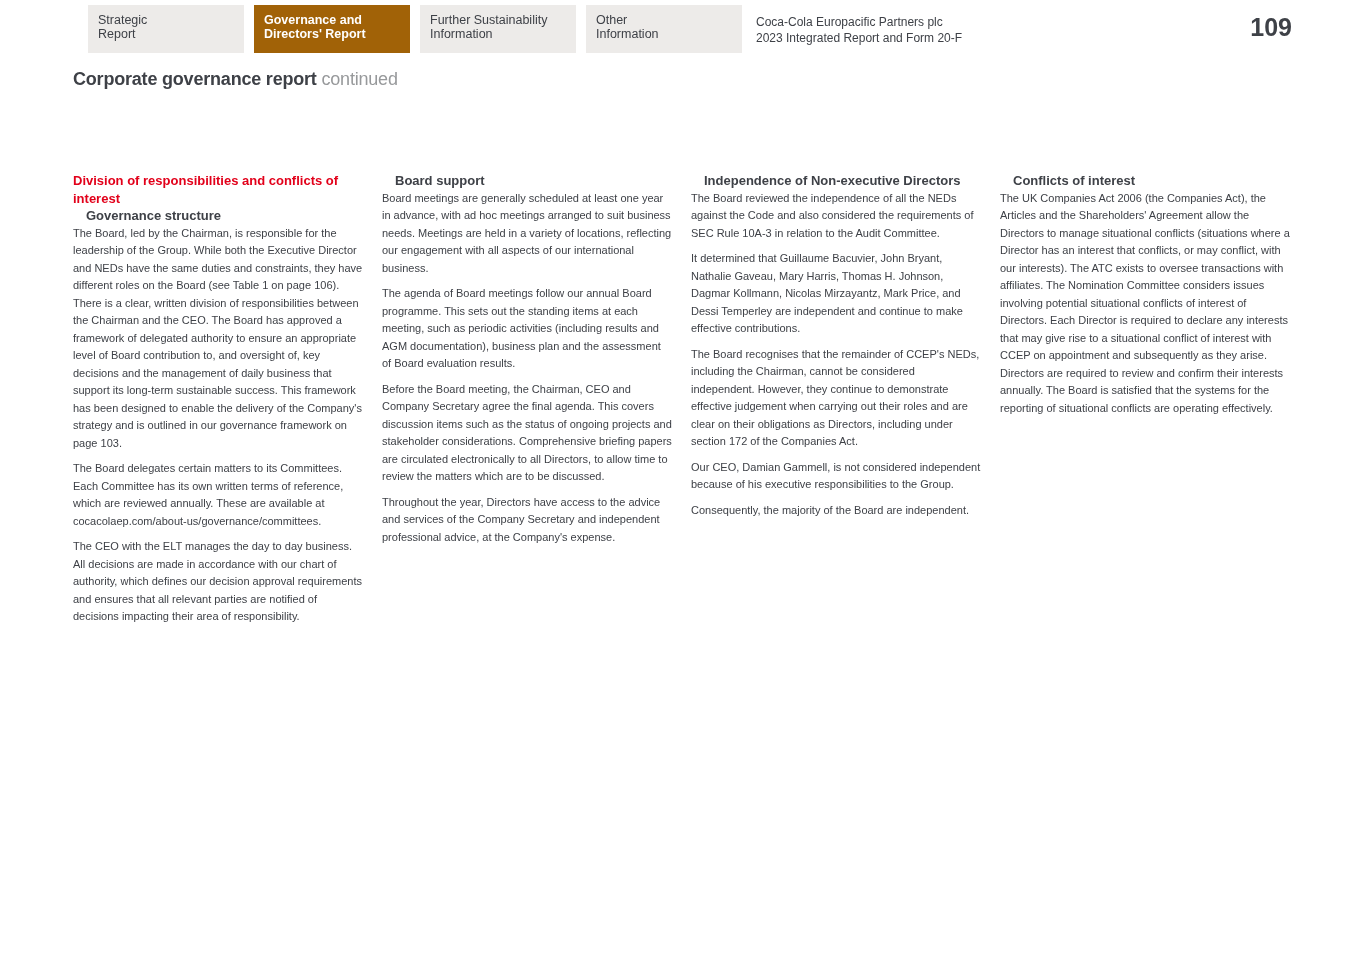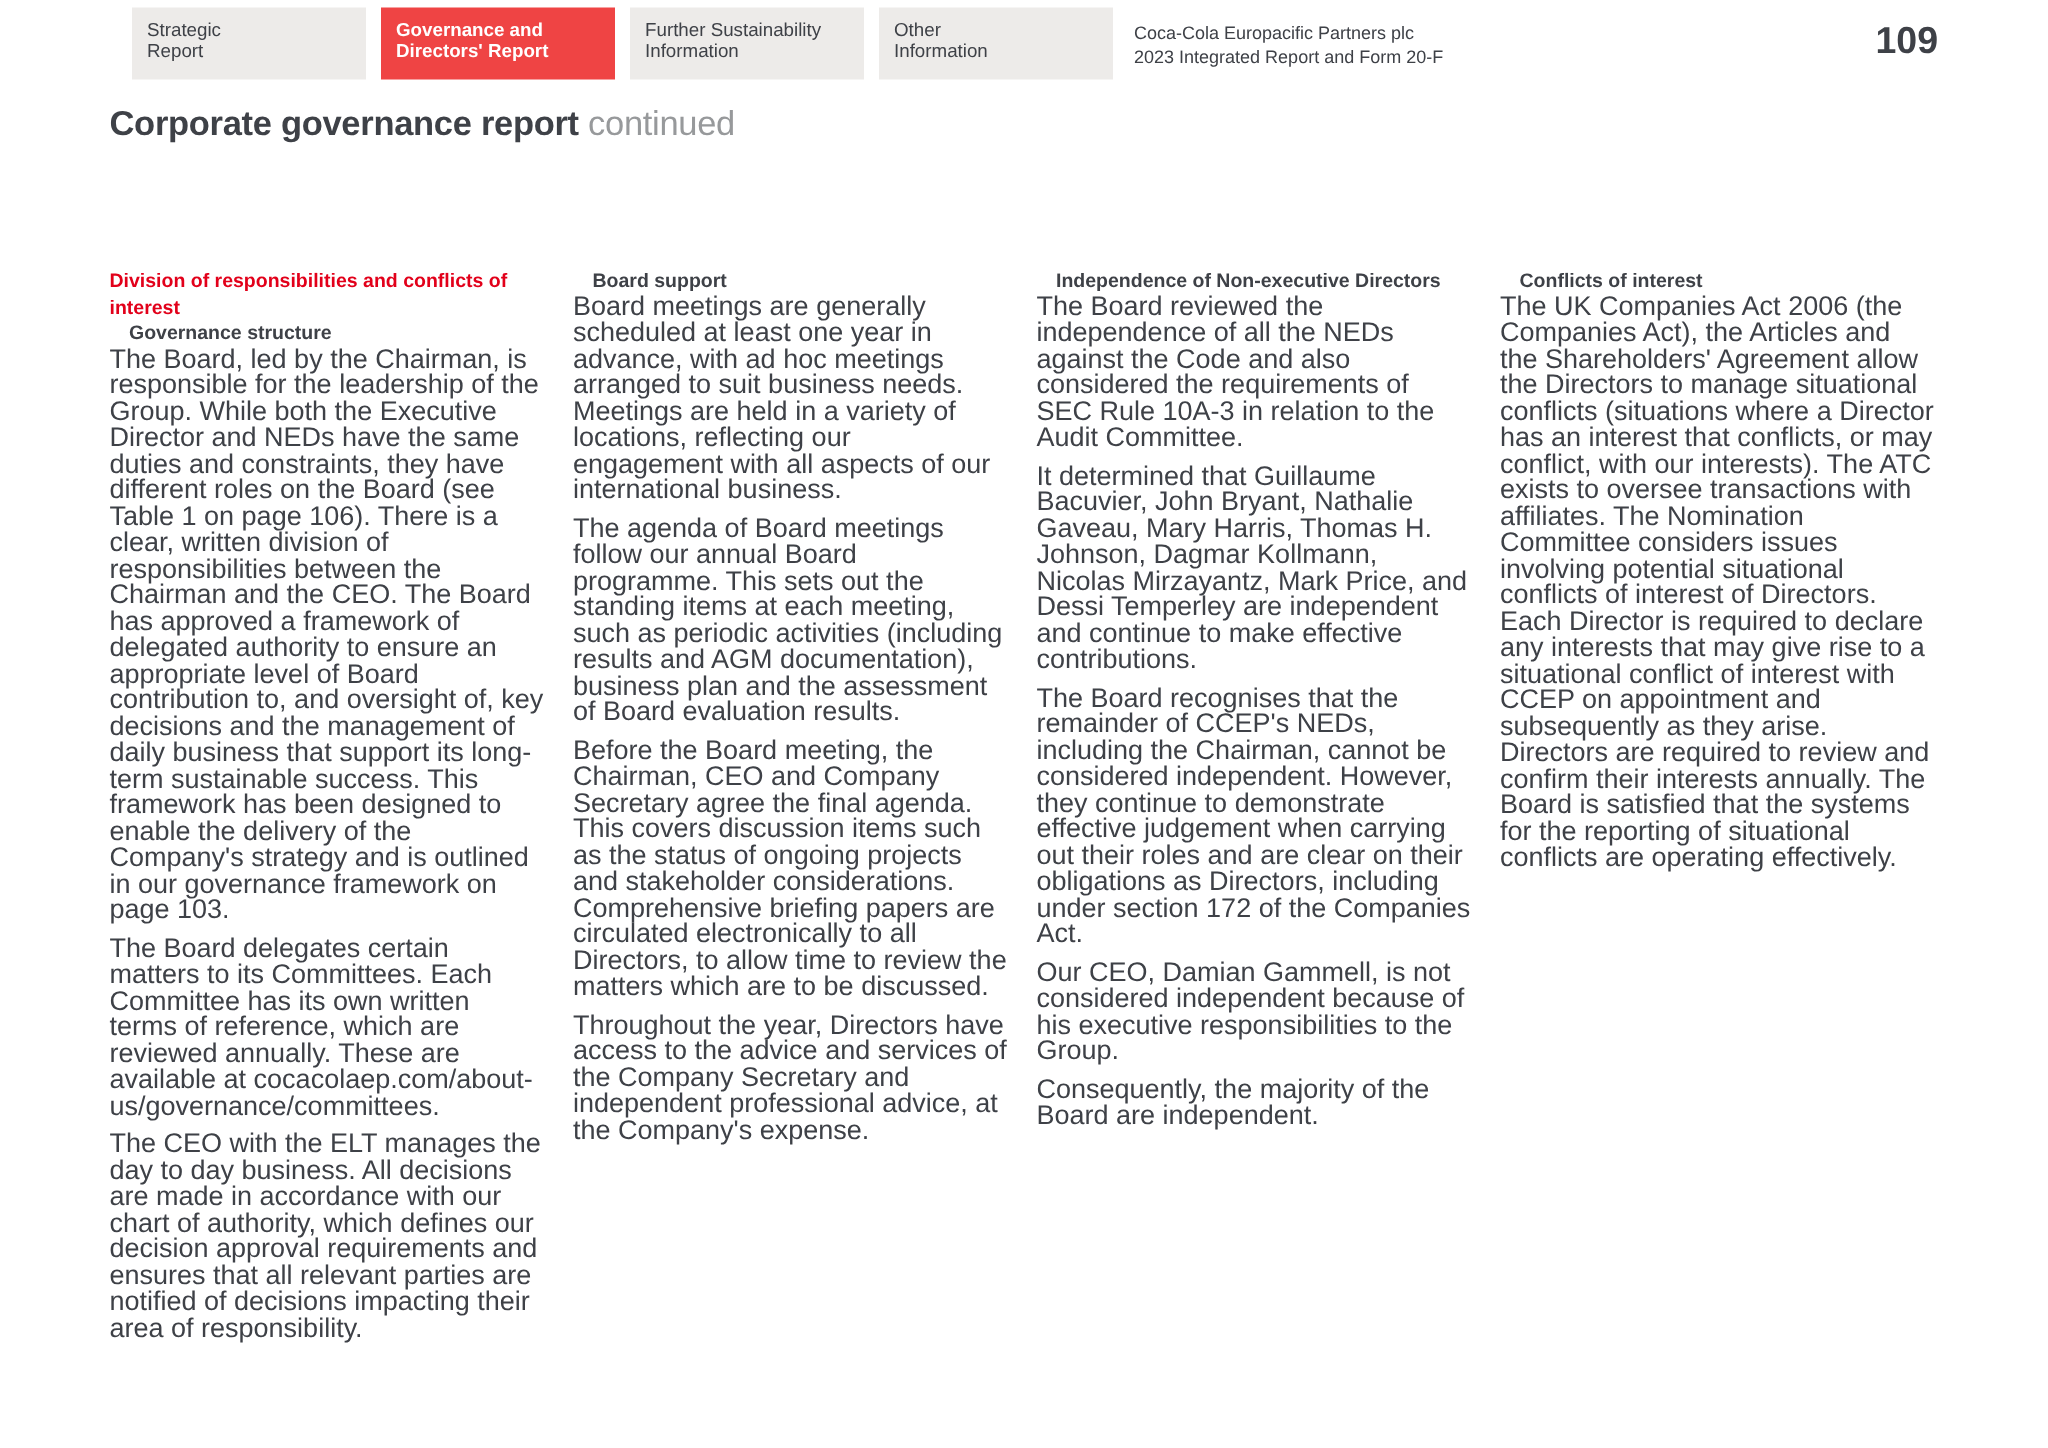--- a/index.html
+++ b/index.html
@@ -21,21 +21,21 @@
     height:48px;
     background:#edebe9;
     padding:8px 10px 0 10px;
     font-size:12.5px;
     line-height:1.15;
     white-space:pre-line;
     color:#3e4147;
     cursor:pointer;
   }
   .tab.active {
-    background:#ef4444;
+    background:#a16207;
     color:#ffffff;
     font-weight:700;
   }
   .brand {
     margin-left:14px;
     padding-top:10px;
     font-size:12px;
     line-height:1.3;
     color:#3e4147;
     white-space:nowrap;
@@ -43,21 +43,21 @@
   .pagenum {
     margin-left:auto;
     padding-top:8px;
     font-size:25px;
     font-weight:700;
     color:#3e4147;
   }
   .title {
     padding:0 73px;
     margin-top:16px;
-    font-size:23px;
+    font-size:18px;
     font-weight:700;
     color:#3e4147;
     letter-spacing:-0.2px;
   }
   .title .cont {
     font-weight:400;
     color:#97999b;
   }
   .columns {
     display:flex;
@@ -73,21 +73,21 @@
     font-weight:700;
   }
   .h-bold {
     font-size:13px;
     line-height:17.5px;
     font-weight:700;
     color:#3e4147;
     padding-left:13px;
   }
   .col p {
-    font-size:18px;
+    font-size:11px;
     line-height:17.5px;
     margin:0 0 8px 0;
     color:#3e4147;
   }
 </style>
 </head>
 <body>
 
 <div class="header">
   <div class="tabs">

